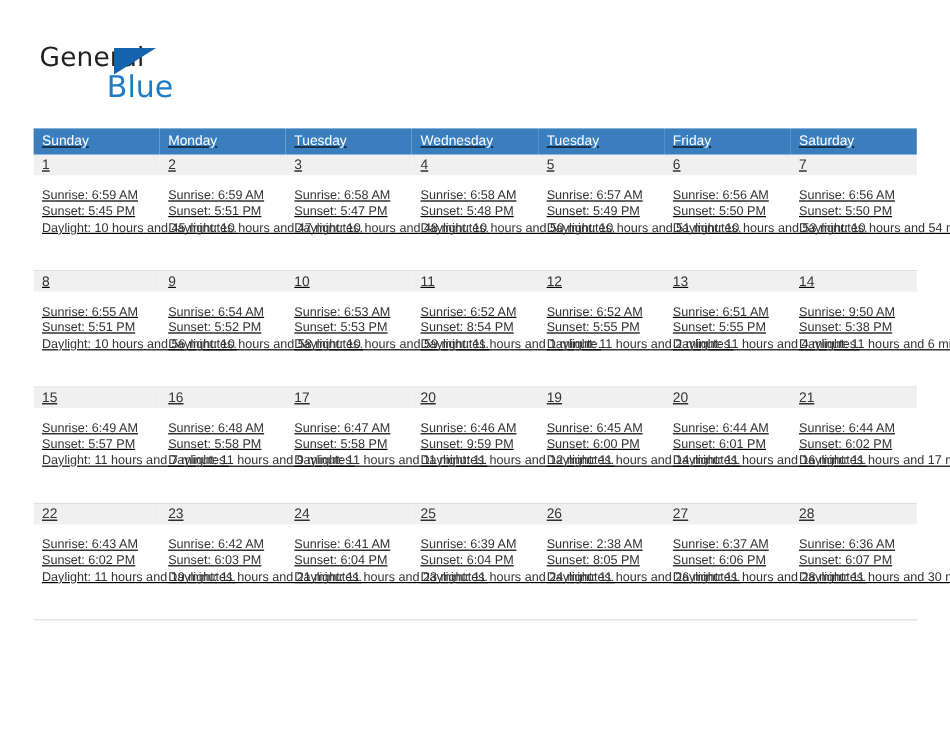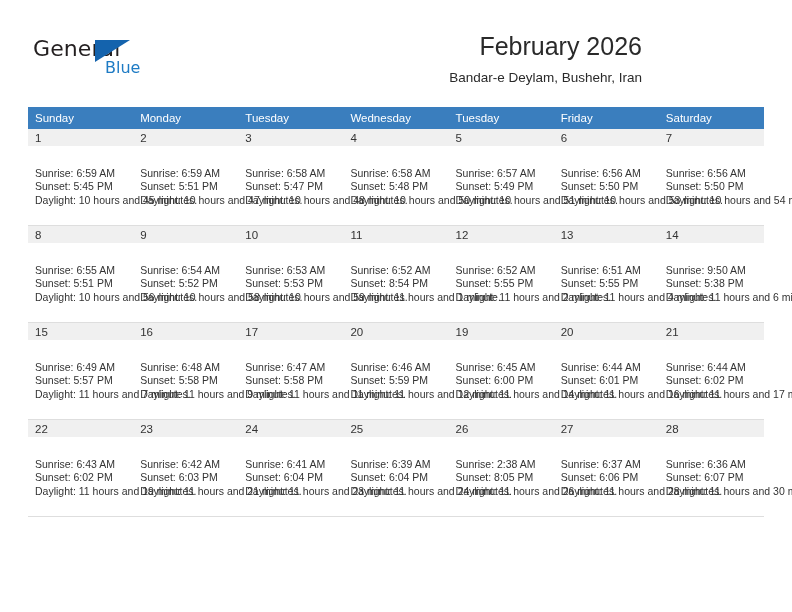--- a/index.html
+++ b/index.html
@@ -40,23 +40,23 @@
     left: 0;
     top: 0;
     font-size: 22px;
     letter-spacing: 0.1px;
     color: #231f20;
     font-family: "DejaVu Sans", sans-serif;
     font-weight: 400;
   }
   .logo-blue {
     position: absolute;
-    left: 72px;
+    left: 56px;
     top: 22px;
-    font-size: 16px;
+    font-size: 25px;
     color: #1e7bc4;
     font-family: "DejaVu Sans", sans-serif;
     font-weight: 400;
   }
   .logo-triangle {
     position: absolute;
     left: 62px;
     top: 4px;
     width: 0;
     height: 0;
@@ -85,20 +85,21 @@
     white-space: nowrap;
   }
   
   .calendar {
     position: absolute;
     left: 28px;
     top: 107px;
     width: 736px;
     border-collapse: collapse;
     table-layout: fixed;
+    text-decoration: underline;
   }
   .calendar th {
     background: #3a7ebe;
     color: #ffffff;
     font-size: 11.5px;
     font-weight: normal;
     text-align: left;
     padding: 5px 0 5px 7px;
     height: 12px;
     border: none;
@@ -117,21 +118,21 @@
   .daynum-bar {
     background: #f0f0f0;
     height: 17px;
     padding: 2px 0 0 7px;
     font-size: 11.5px;
     color: #333333;
     line-height: 15px;
     box-sizing: border-box;
   }
   .cell-body {
-    padding: 21px 6px 0 7px;
+    padding: 11px 6px 0 7px;
     font-size: 10.5px;
     line-height: 13.4px;
     color: #333333;
   }
   .cell-body div {
     white-space: nowrap;
   }
   .daylight-wrap {
     white-space: normal;
     width: 92px;
@@ -147,24 +148,20 @@
 
 <div class="page">
 
   <div class="header">
     <div class="logo">
       <span class="logo-general">General</span>
       <span class="logo-triangle"></span>
       <span class="logo-blue">Blue</span>
     </div>
 
-    <div class="title-block">
-      <div class="cal-title">February 2026</div>
-      <div class="cal-subtitle">Bandar-e Deylam, Bushehr, Iran</div>
-    </div>
   </div>
 
   <table class="calendar">
     <thead>
       <tr>
         <th>Sunday</th>
         <th>Monday</th>
         <th>Tuesday</th>
         <th>Wednesday</th>
         <th>Tuesday</th>
@@ -355,21 +352,21 @@
             <div>Sunset: 5:58 PM</div>
             <div class="daylight-wrap">Daylight: 11 hours and 11 minutes.</div>
           </div>
             </div>
           </td>
         <td>
             <div class="cell-inner">
           <div class="daynum-bar">20</div>
           <div class="cell-body">
             <div>Sunrise: 6:46 AM</div>
-            <div>Sunset: 5:59 PM</div>
+            <div>Sunset: 9:59 PM</div>
             <div class="daylight-wrap">Daylight: 11 hours and 12 minutes.</div>
           </div>
             </div>
           </td>
         <td>
             <div class="cell-inner">
           <div class="daynum-bar">19</div>
           <div class="cell-body">
             <div>Sunrise: 6:45 AM</div>
             <div>Sunset: 6:00 PM</div>

